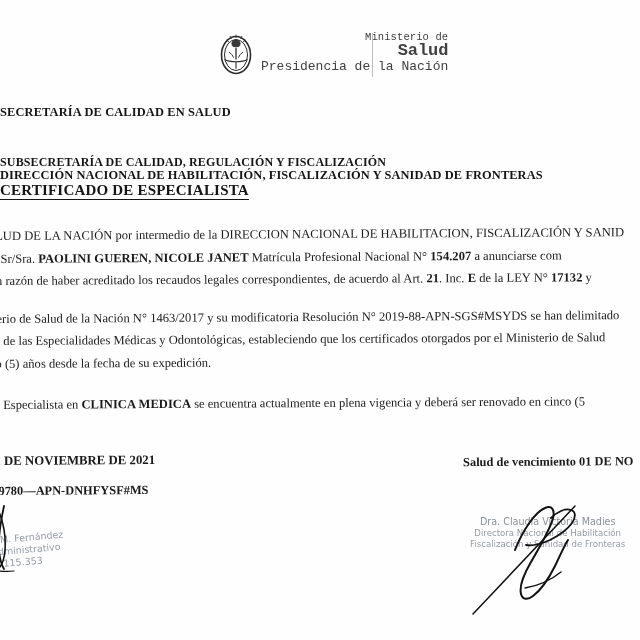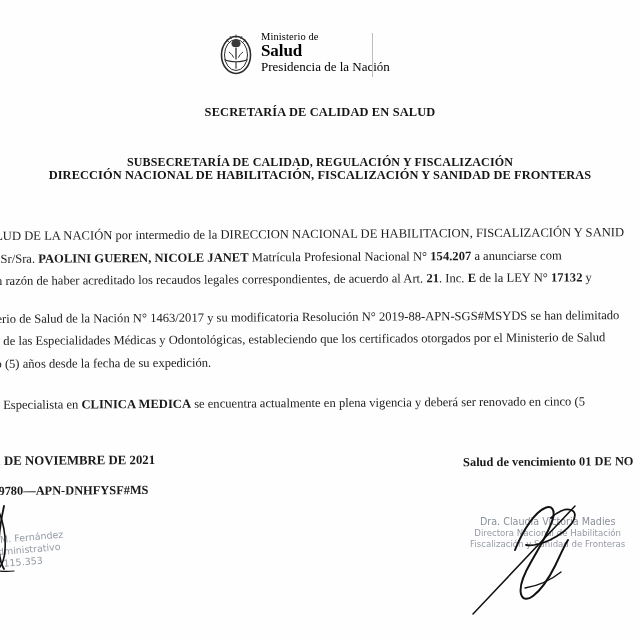--- a/index.html
+++ b/index.html
@@ -8,28 +8,28 @@
     background:#ffffff;
     font-family:"Liberation Serif", serif;
     color:#1a1a1a;
     position:relative;
   }
   #page{position:absolute;inset:0;overflow:hidden;background:#fefefe;}
 
   
   .logo-wrap{position:absolute;left:218px;top:30px;display:flex;align-items:center;gap:7px;}
   .emblem{width:36px;height:46px;flex:0 0 auto;}
-  .logo-text{font-family:Liberation Serif, serif;color:#000000;line-height:1.02;}
+  .logo-text{font-family:Liberation Mono, monospace;color:#404040;line-height:1.02;text-align:right;}
   .logo-l1{font-size:10.5px;letter-spacing:.1px;}
   .logo-l2{font-size:17px;font-weight:bold;letter-spacing:-.1px;margin-top:-1px;}
   .logo-l3{font-size:13px;margin-top:1px;}
   .logo-rule{position:absolute;left:372px;top:33px;width:1px;height:44px;background:#bdbdbd;}
 
   
-  .hdr{position:absolute;width:100%;text-align:center;font-weight:bold;color:#151515;}
+  .hdr{position:absolute;width:100%;font-weight:bold;color:#151515;}
   .h1{top:105px;font-size:12.4px;letter-spacing:.15px;}
   .h2{top:131px;font-size:12px;letter-spacing:.15px;margin-top:24px;}
   .h3{top:168px;font-size:12.4px;letter-spacing:.1px;}
   .title{top:182px;font-size:15px;letter-spacing:.2px;}
   .title span{border-bottom:1.6px solid #151515;padding-bottom:1px;}
 
   
   .body-block{position:absolute;left:0;top:228px;width:640px;
     transform:rotate(-0.35deg);transform-origin:50% 0;}
   .ln{white-space:nowrap;font-size:12.6px;line-height:1;color:#1b1b1b;}
@@ -91,20 +91,21 @@
       <div class="logo-l1">Ministerio de</div>
       <div class="logo-l2">Salud</div>
       <div class="logo-l3">Presidencia de la Nación</div>
     </div>
   </div>
   <div class="logo-rule"></div>
 
   <div class="hdr h1">SECRETARÍA DE CALIDAD EN SALUD</div>
   <div class="hdr h2">SUBSECRETARÍA DE CALIDAD, REGULACIÓN Y FISCALIZACIÓN</div>
   <div class="hdr h3">DIRECCIÓN NACIONAL DE HABILITACIÓN, FISCALIZACIÓN Y SANIDAD DE FRONTERAS</div>
+  <div class="hdr title"><span>CERTIFICADO DE ESPECIALISTA</span></div>
 
   <div class="body-block">
 
     <div class="para p1">
       <div class="ln ind-1">ALUD DE LA NACIÓN por intermedio de la DIRECCION NACIONAL DE HABILITACION, FISCALIZACIÓN Y SANID</div>
       <div class="ln ind-2"><span>O  Sr/Sra.  </span><b>PAOLINI GUEREN, NICOLE JANET</b><span>   Matrícula Profesional Nacional N° </span><b>154.207</b><span> a  anunciarse com</span></div>
       <div class="ln ind-3"><span>en razón de haber acreditado los recaudos legales correspondientes, de acuerdo al Art. </span><b>21</b><span>. Inc. </span><b>E</b><span> de la LEY N° </span><b>17132</b><span> y</span></div>
     </div>
 
     <div class="para sp-a">

